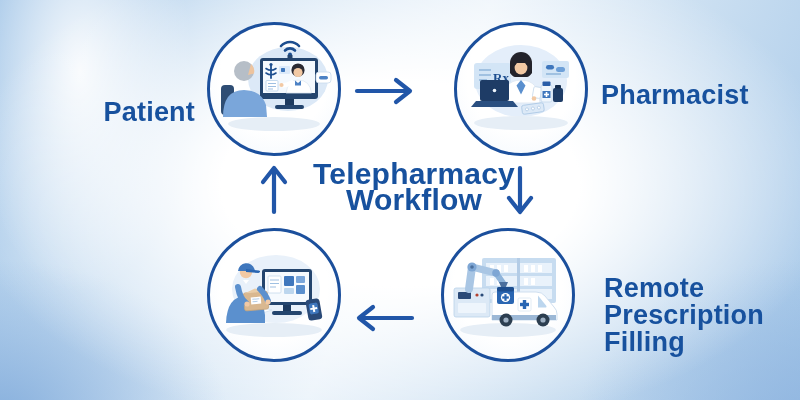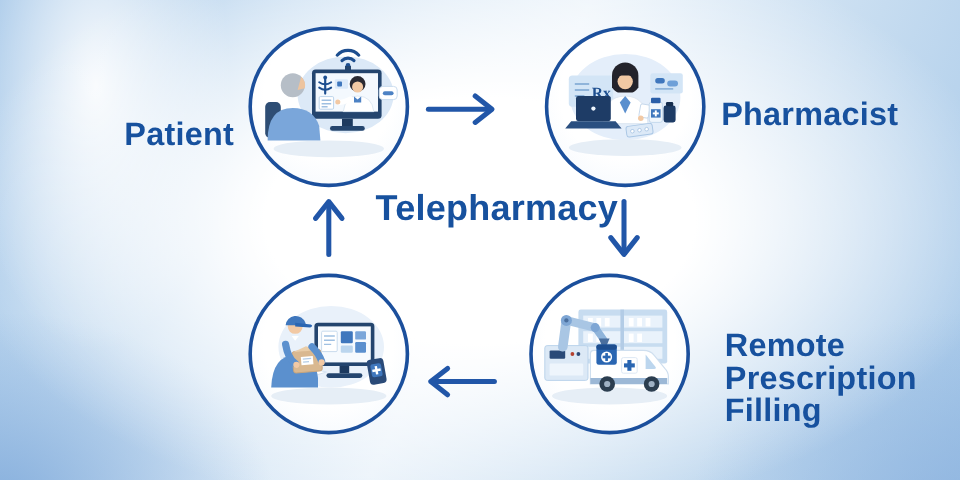--- a/index.html
+++ b/index.html
@@ -43,20 +43,21 @@
   #arrow-layer{position:absolute;left:0;top:0;pointer-events:none;}
   .arrow{stroke:var(--arrow);stroke-width:4.2;fill:none;stroke-linecap:round;stroke-linejoin:round;}
 </style>
 </head>
 <body>
 
 <div class="canvas">
 
   <div class="lbl" id="workflow-title">
     <span class="line">Telepharmacy</span>
+    <span class="line">Workflow</span>
   </div>
 
   <div class="lbl" id="patient-label">
     <span class="line">Patient</span>
   </div>
   <div class="lbl" id="pharmacist-label">
     <span class="line">Pharmacist</span>
   </div>
   <div class="lbl" id="remote-label">
     <span class="line">Remote</span>

